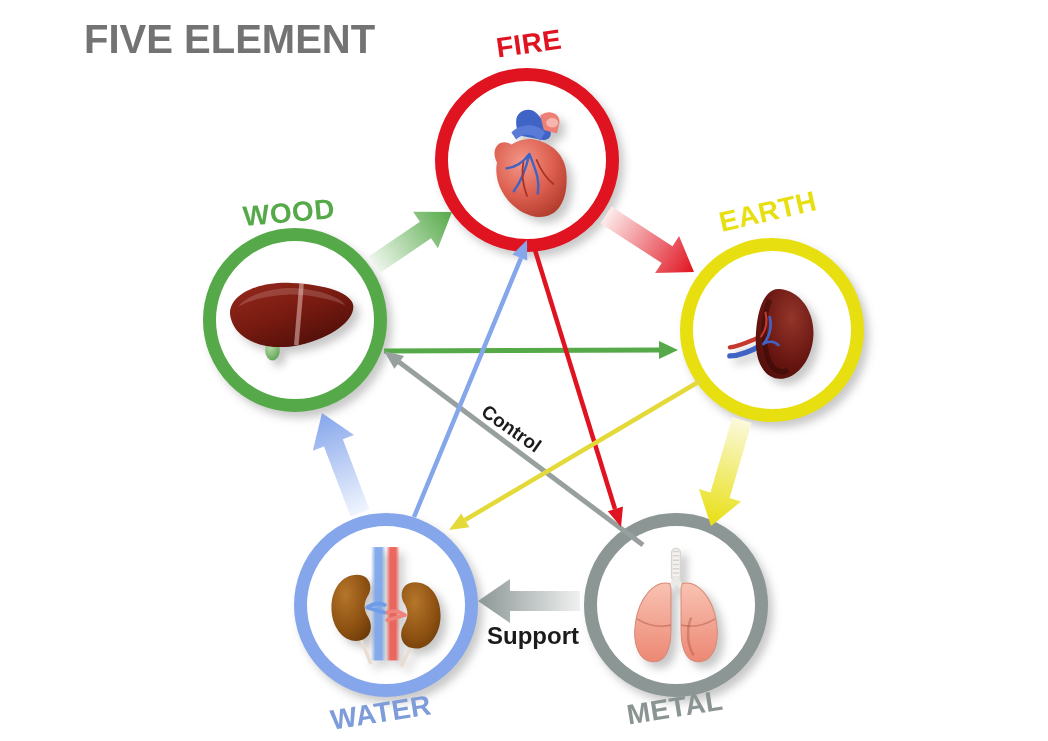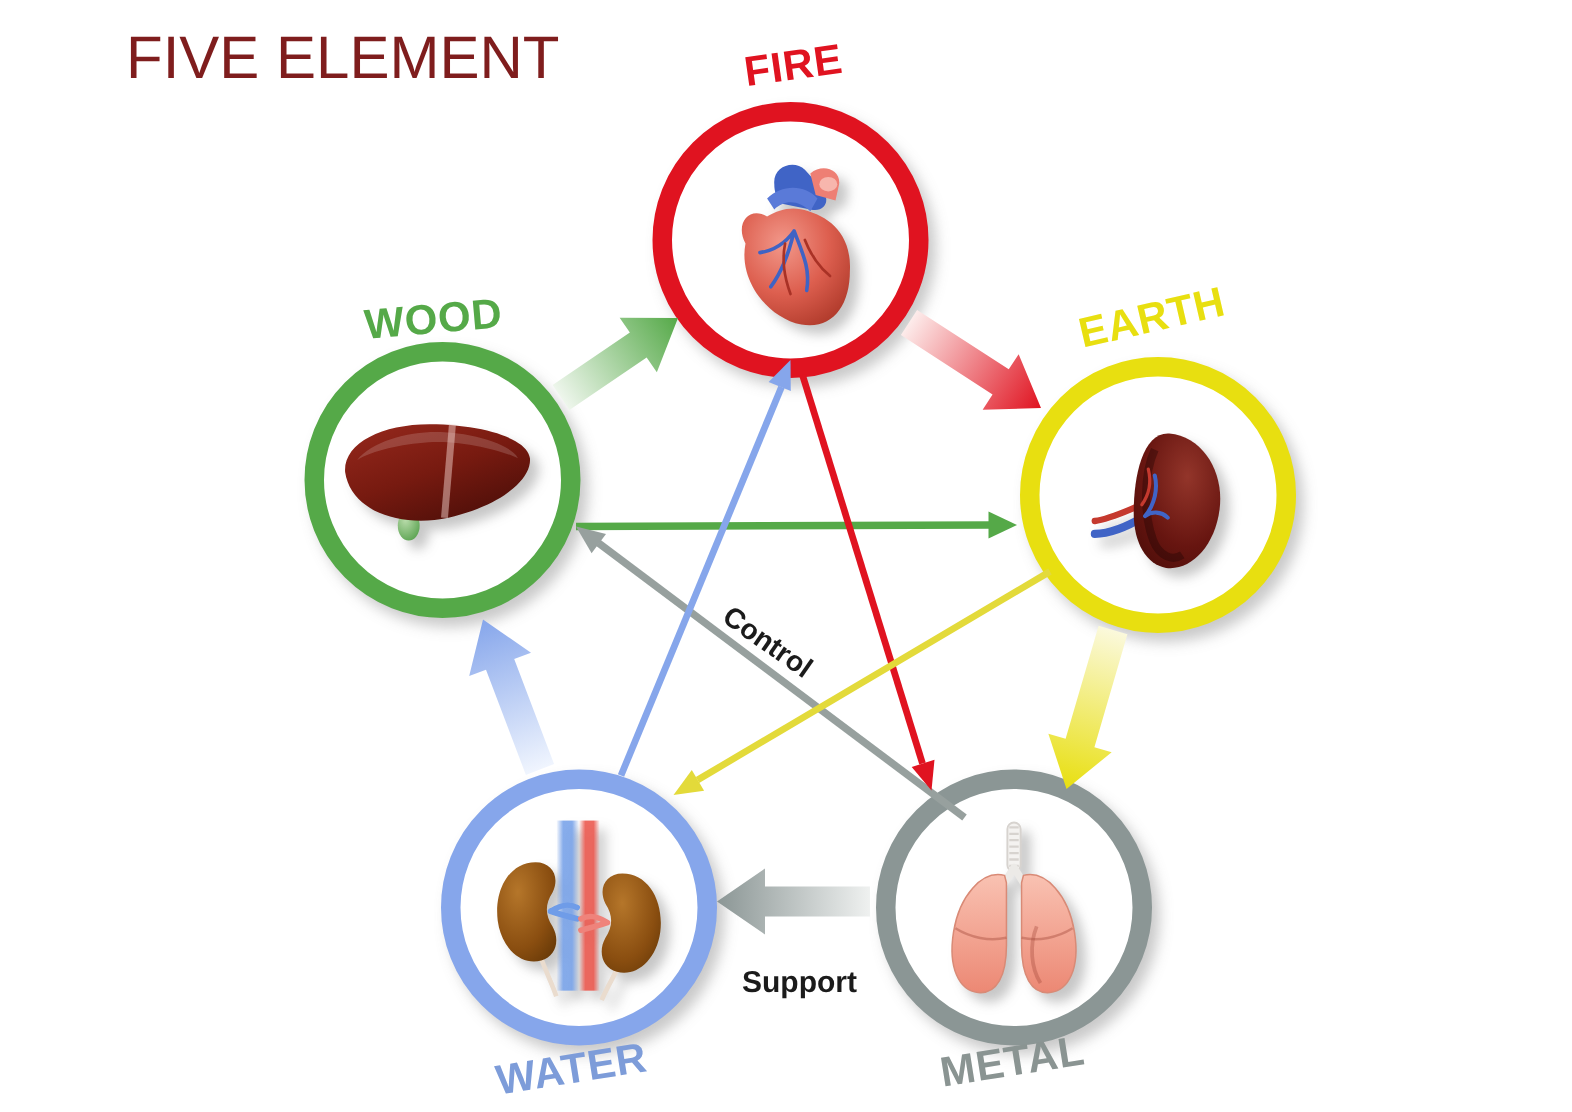--- a/index.html
+++ b/index.html
@@ -2,21 +2,21 @@
 <html><head>
 <meta charset="utf-8">
 <style>
   html,body { margin:0; padding:0; background:#fff; }
   #stage {
     position:relative; width:1048px; height:741px; background:#ffffff;
     overflow:hidden; font-family:"Liberation Sans", sans-serif;
   }
   .title {
     position:absolute; left:84px; top:16px;
-    font-size:40px; font-weight:400; color:#7f1d1d; line-height:1.17;
+    font-size:40px; font-weight:700; color:#737373; line-height:1.17;
   }
   .arrows { position:absolute; left:0; top:0; pointer-events:none; }
   .node {
     position:absolute; width:158px; height:158px; border-radius:50%;
     background:#fff; display:flex; align-items:center; justify-content:center;
     box-shadow:5px 6px 9px rgba(100,100,100,0.35);
   }
   .node svg.organ { filter:drop-shadow(6px 6px 4px rgba(80,80,80,0.32)); }
   #node-fire  { left:435px; top:68px;  border:13px solid #e01320; }
   #node-wood  { left:203px; top:228px; border:13px solid #55a948; }
@@ -28,21 +28,21 @@
     white-space:nowrap;
   }
   #label-fire  { left:529px; top:44px;  color:#e01320; transform:translate(-50%,-50%) rotate(-8deg); }
   #label-wood  { left:289px; top:213px; color:#55a948; transform:translate(-50%,-50%) rotate(-5deg); }
   #label-earth { left:768px; top:212px; color:#e8df10; transform:translate(-50%,-50%) rotate(-13deg); }
   #label-water { left:381px; top:713px; color:#7d9cd9; transform:translate(-50%,-50%) rotate(-9deg); }
   #label-metal { left:675px; top:708px; color:#8a9492; transform:translate(-50%,-50%) rotate(-9deg); }
   .rel-label { position:absolute; color:#1b1b1b; white-space:nowrap; }
   #control-label { left:511px; top:429px; font-size:19px; font-weight:600;
                    transform:translate(-50%,-50%) rotate(35deg); }
-  #support-label { left:533px; top:656px; font-size:20px; font-weight:600;
+  #support-label { left:533px; top:636px; font-size:24px; font-weight:600;
                    transform:translate(-50%,-50%); }
 </style>
 </head>
 <body>
 
 <div id="stage">
 
   <div class="title">
     <div>FIVE ELEMENT</div>
   </div>

